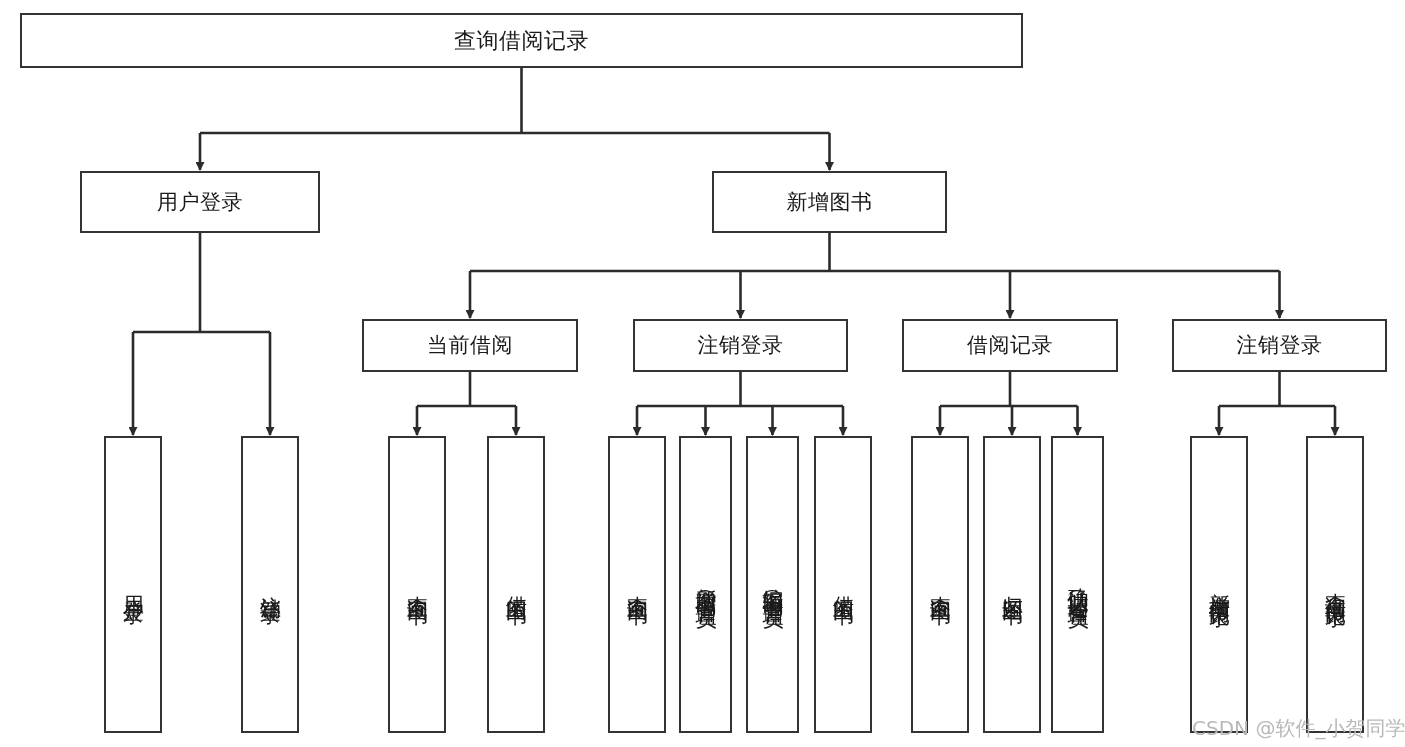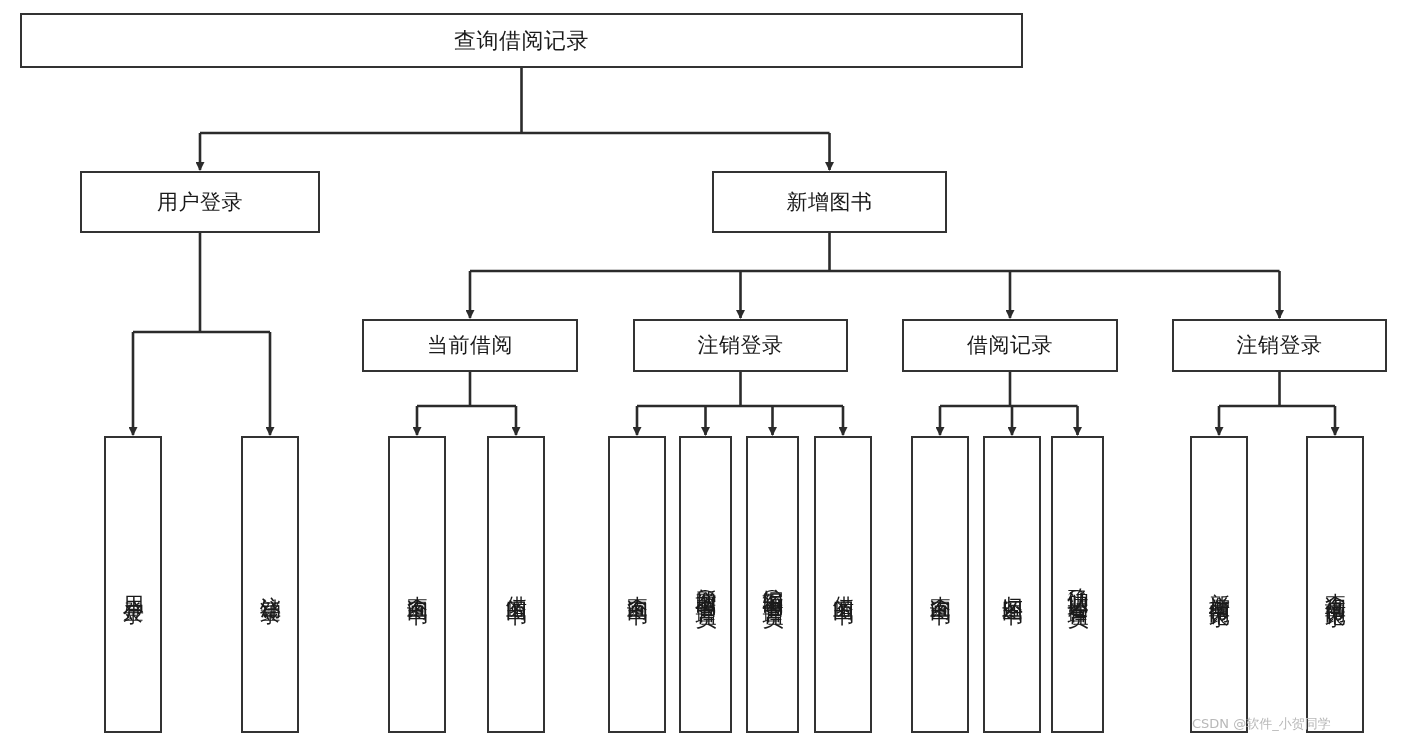--- a/index.html
+++ b/index.html
@@ -52,21 +52,21 @@
     font-size: 21px;
     letter-spacing: 3px;
     max-height: 100%;
   }
   .node-box.title .node-label {
     font-size: 22px;
   }
   .watermark {
     position: absolute;
     color: #b8b8b8;
-    font-size: 13px;
+    font-size: 20px;
     white-space: nowrap;
     user-select: none;
     text-align: right;
   }
 </style>
 </head>
 <body>
 
 <div id="diagram-root">
   <svg id="diagram-svg" viewBox="0 0 1405 747" xmlns="http://www.w3.org/2000/svg">

